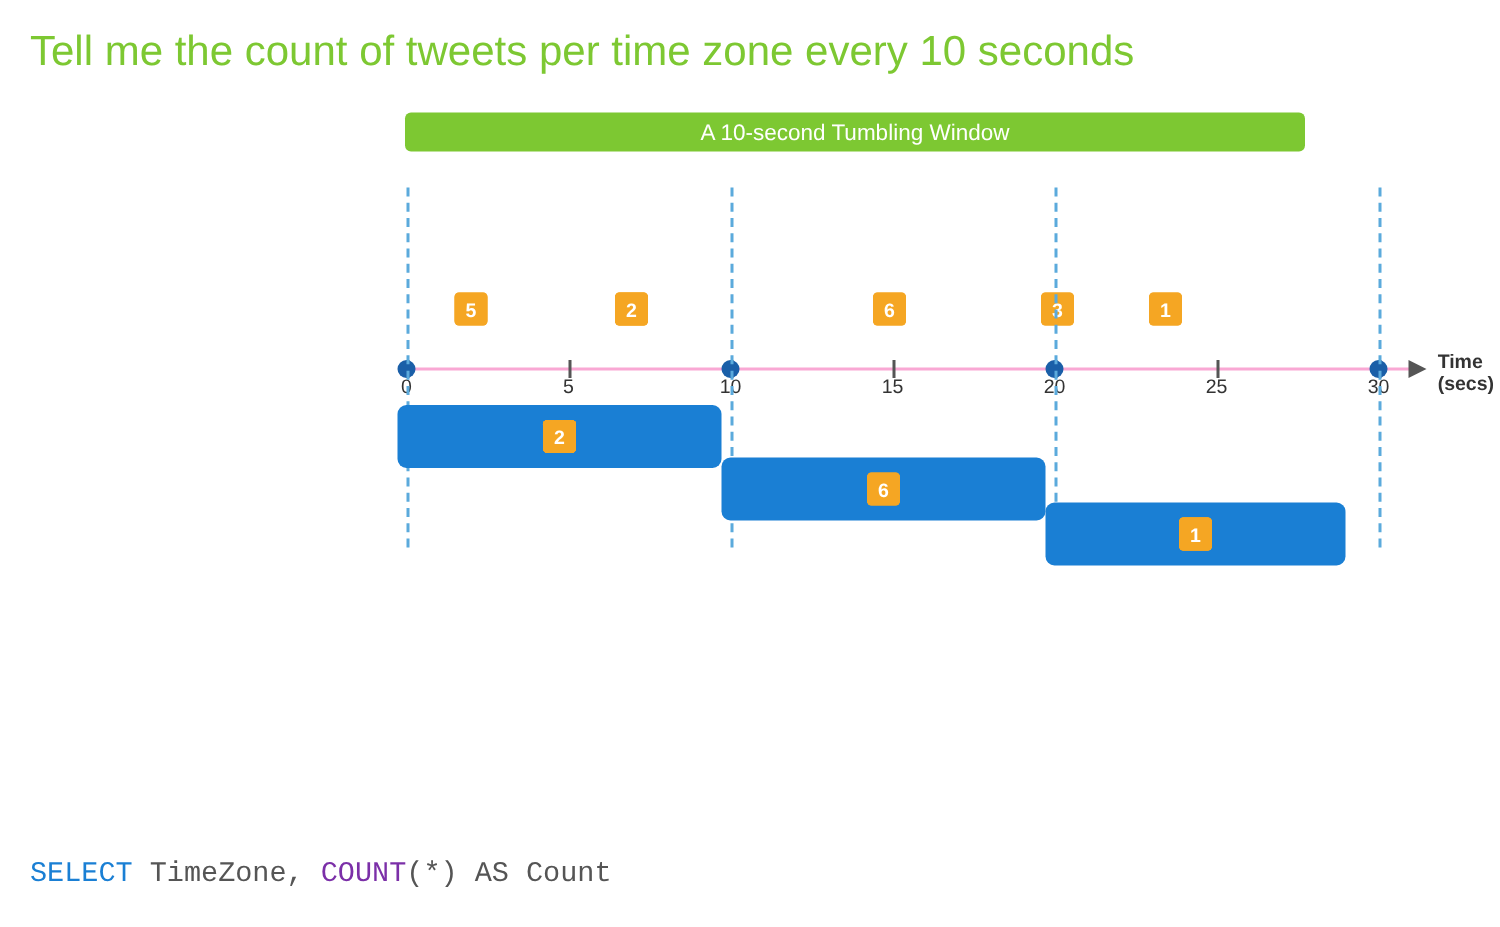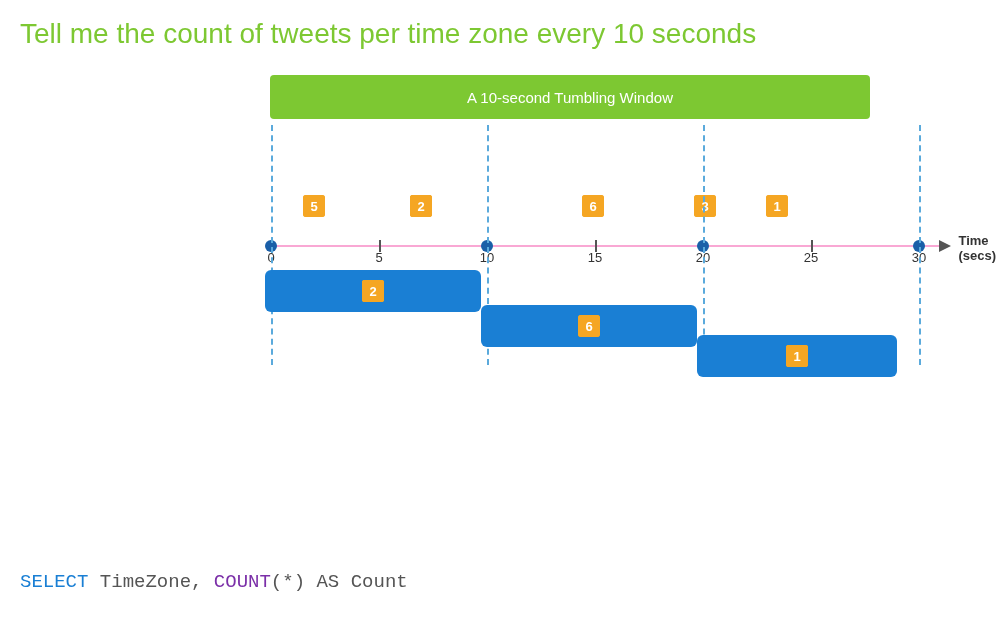--- a/index.html
+++ b/index.html
@@ -25,21 +25,21 @@
       height: 320px;
       margin-top: 5px;
     }
 
     
     .window-banner {
       position: absolute;
       left: 270px;
       top: 10px;
       width: 600px;
-      height: 44px;
+      height: 26px;
       background: #7dc832;
       border-radius: 4px;
       display: flex;
       align-items: center;
       justify-content: center;
       color: #fff;
       font-size: 15px;
     }
 
     

